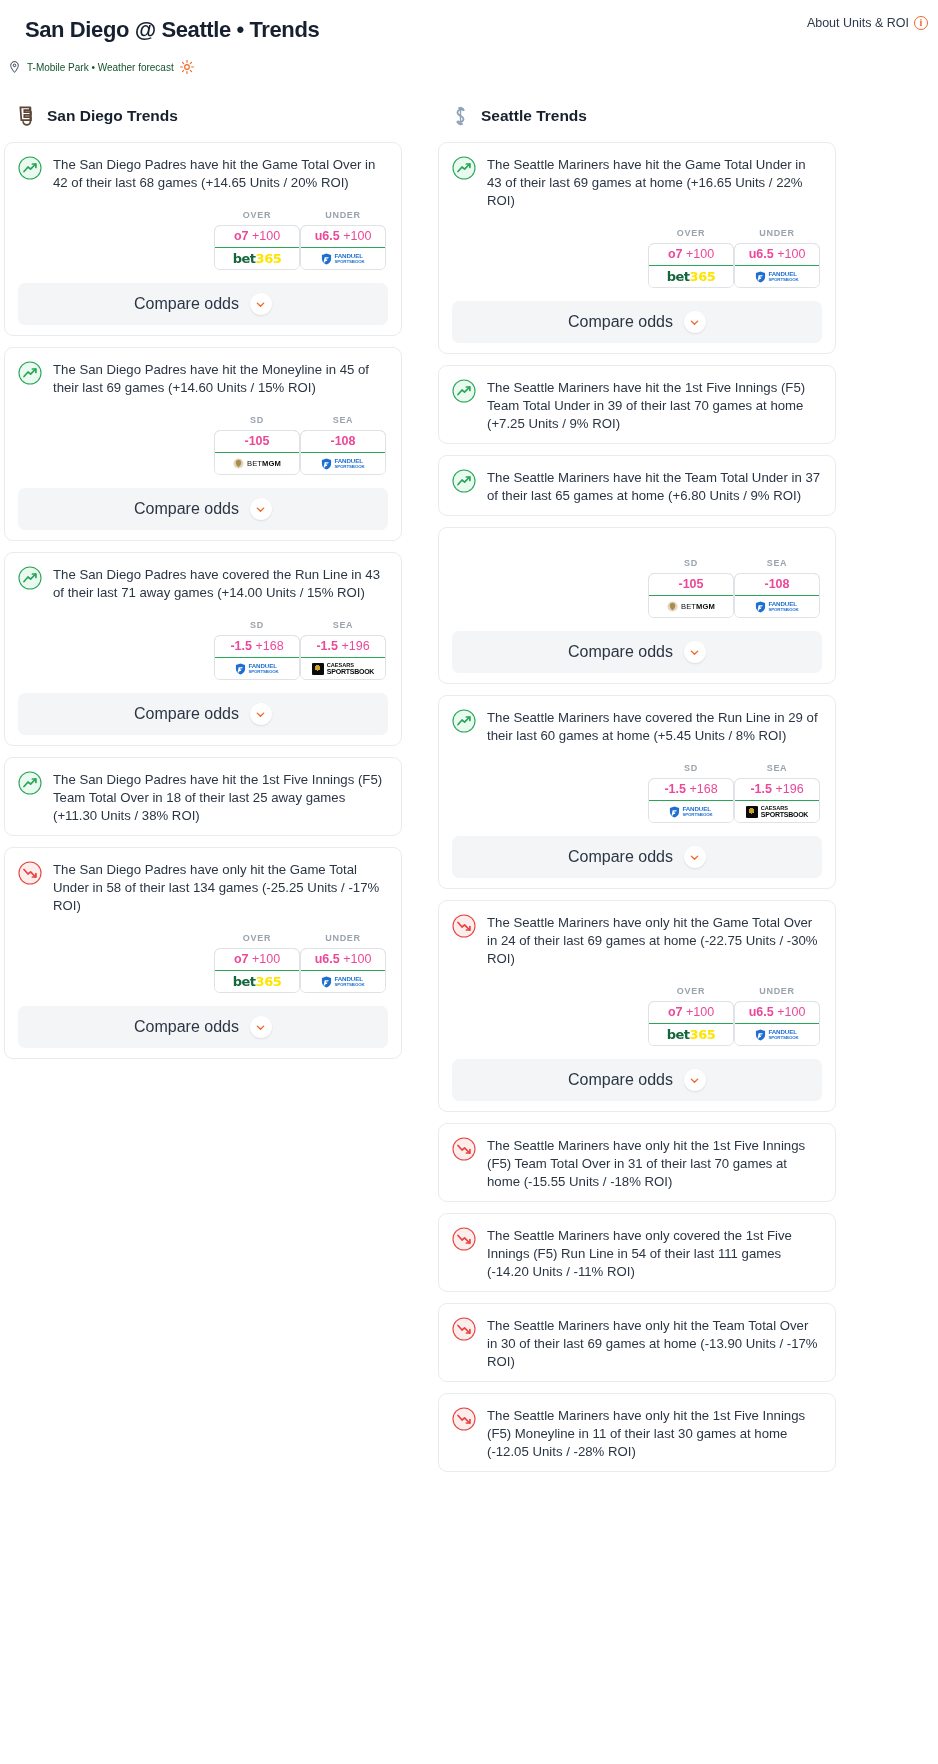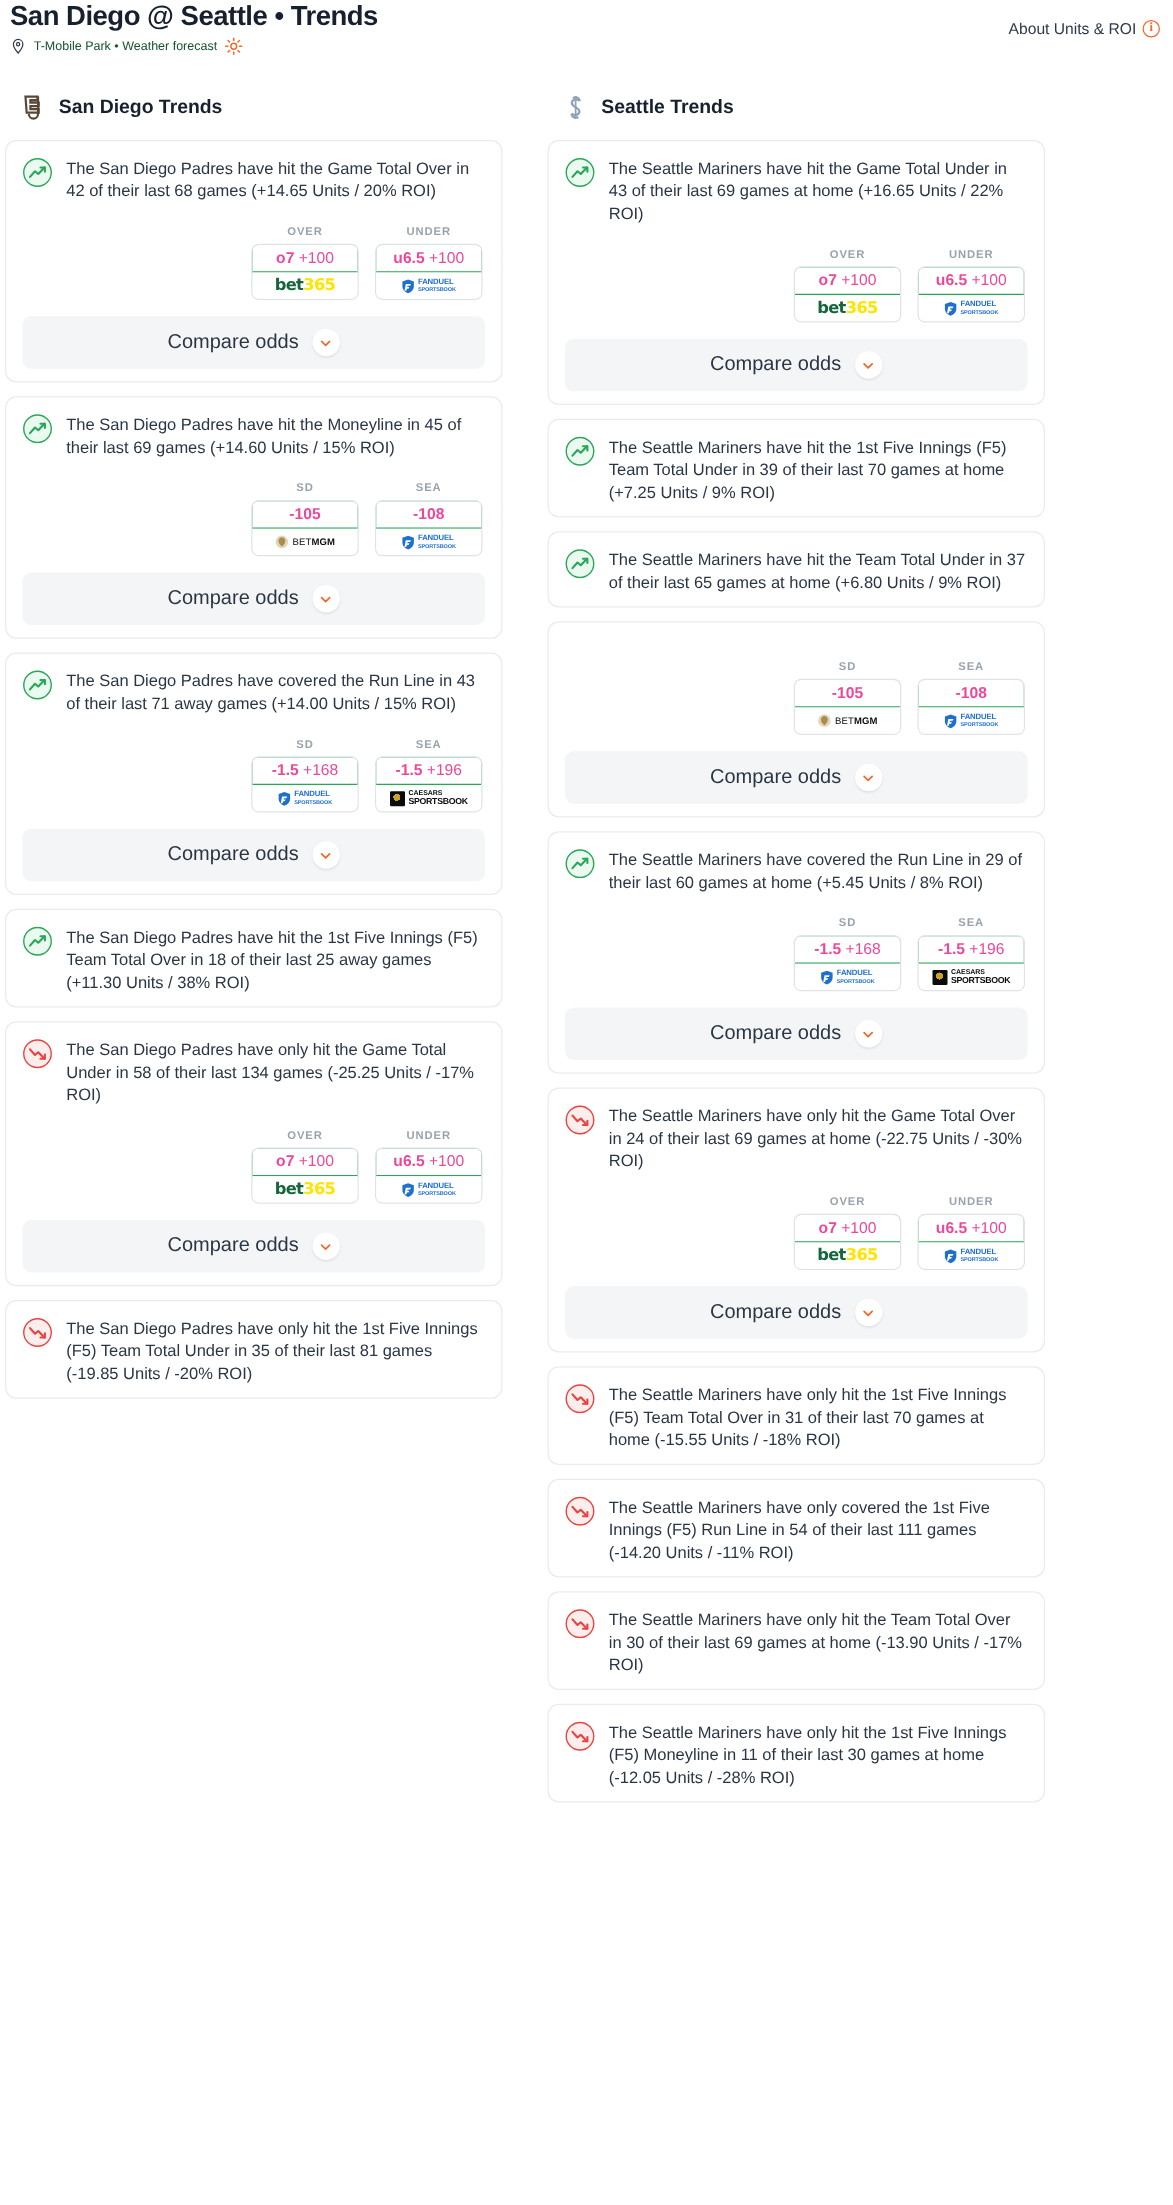--- a/index.html
+++ b/index.html
@@ -18,21 +18,21 @@
   
   .header {
     padding: 0 10px 0 8px;
     position: relative;
   }
   .title-row { display:flex; align-items:flex-start; justify-content:space-between; }
   .page-title {
     font-size: 22px;
     font-weight: bold;
     letter-spacing: -0.4px;
-    margin: 0;
+    margin: 17px;
     padding-top: 0px;
     color: #16202e;
     text-align: right;
   }
   .about-link {
     display:flex; align-items:center; gap:5px;
     font-size: 12.5px; color:#2d3a4b; white-space:nowrap;
     padding-top: 16px; cursor:pointer;
   }
   .info-badge {
@@ -67,21 +67,21 @@
   .card-top { display:flex; gap:11px; align-items:flex-start; }
   .trend-icon { width:24px; height:24px; flex:0 0 auto; margin-top:1px; }
   .trend-text {
     font-size: 13.2px;
     line-height: 18px;
     color: #2b3645;
     padding-top: 1px;
   }
 
   
-  .odds-wrap { display:flex; justify-content:flex-end; gap:13px; margin-top: 18px; padding-right: 2px; }
+  .odds-wrap { display:flex; justify-content:flex-end; margin-top: 18px; padding-right: 2px; }
   .odds-cell { width: 86px; }
   .odds-label {
     text-align:center; font-size:9px; letter-spacing:0.7px;
     color:#9aa3ad; font-weight:bold; margin-bottom:5px;
   }
   .odds-box {
     border: 1px solid #dfe3e8; border-radius:6px; overflow:hidden; background:#fff;
     cursor:pointer;
   }
   .odds-price {
@@ -384,30 +384,20 @@
           </div>
           <div class="compare">
             <span class="compare-label">Compare odds</span>
             <span class="chev-btn">
               <svg width="11" height="11" viewBox="0 0 24 24">
                 <path d="M5 9 L12 16 L19 9" fill="none" stroke="#f0682a" stroke-width="3" stroke-linecap="round" stroke-linejoin="round"></path>
               </svg>
             </span>
           </div>
         </div>
-        <div class="card">
-          <div class="card-top">
-            <svg class="trend-icon" viewBox="0 0 24 24">
-              <circle cx="12" cy="12" r="11" fill="#fdeeee" stroke="#e8433f" stroke-width="1.1"></circle>
-              <path d="M6 8.5 L10 13 L12.6 10.8 L17.6 16" fill="none" stroke="#e8433f" stroke-width="1.7" stroke-linecap="round" stroke-linejoin="round"></path>
-              <path d="M14.4 16 H17.9 V12.6" fill="none" stroke="#e8433f" stroke-width="1.7" stroke-linecap="round" stroke-linejoin="round"></path>
-            </svg>
-            <div class="trend-text">The San Diego Padres have only hit the 1st Five Innings (F5) Team Total Under in 35 of their last 81 games (-19.85 Units / -20% ROI)</div>
-          </div>
-        </div>
       </div>
       <div class="col">
         <div class="col-head">
           <svg class="team-logo" viewBox="0 0 24 26">
             <path d="M9.5 4.5 a4 4 0 0 1 6.4 2.6 M14.5 21.5 a4 4 0 0 1 -6.4 -2.6" fill="none" stroke="#8fa3b8" stroke-width="2"></path>
             <path d="M15.5 7 a4 4 0 0 0 -7 1.6 c0 4.5 7 4 7 8.2 a4 4 0 0 1 -7 1.6" fill="none" stroke="#8fa3b8" stroke-width="2"></path>
             <line x1="12" y1="2.5" x2="12" y2="23.5" stroke="#8fa3b8" stroke-width="1.6"></line>
           </svg>
           <span class="col-head-title">Seattle Trends</span>
         </div>

